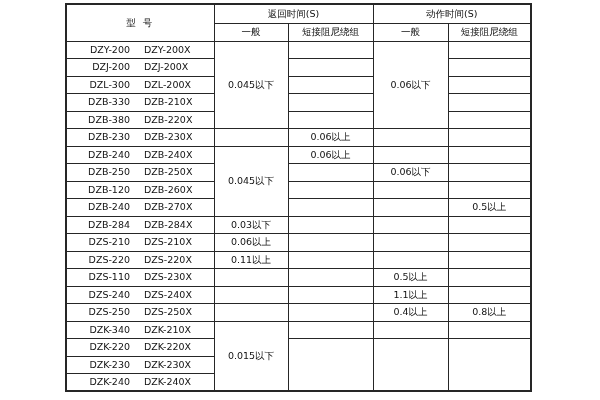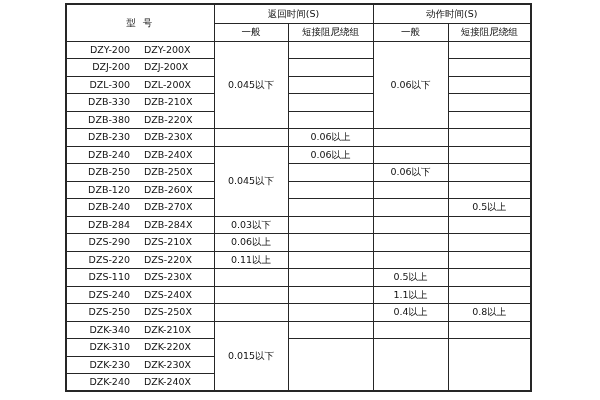--- a/index.html
+++ b/index.html
@@ -119,21 +119,21 @@
           <td rowspan="1">0.5以上</td>
         </tr>
         <tr>
           <td class="model"><span>DZB-284</span><span>DZB-284X</span></td>
           <td rowspan="1">0.03以下</td>
           <td rowspan="1"></td>
           <td rowspan="1"></td>
           <td rowspan="1"></td>
         </tr>
         <tr>
-          <td class="model"><span>DZS-290</span><span>DZS-210X</span></td>
+          <td class="model"><span>DZS-210</span><span>DZS-210X</span></td>
           <td rowspan="1">0.06以上</td>
           <td rowspan="1"></td>
           <td rowspan="1"></td>
           <td rowspan="1"></td>
         </tr>
         <tr>
           <td class="model"><span>DZS-220</span><span>DZS-220X</span></td>
           <td rowspan="1">0.11以上</td>
           <td rowspan="1"></td>
           <td rowspan="1"></td>
@@ -161,21 +161,21 @@
           <td rowspan="1">0.8以上</td>
         </tr>
         <tr>
           <td class="model"><span>DZK-340</span><span>DZK-210X</span></td>
           <td rowspan="4">0.015以下</td>
           <td rowspan="1"></td>
           <td rowspan="1"></td>
           <td rowspan="1"></td>
         </tr>
         <tr>
-          <td class="model"><span>DZK-310</span><span>DZK-220X</span></td>
+          <td class="model"><span>DZK-220</span><span>DZK-220X</span></td>
           <td rowspan="3"></td>
           <td rowspan="3"></td>
           <td rowspan="3"></td>
         </tr>
         <tr>
           <td class="model"><span>DZK-230</span><span>DZK-230X</span></td>
         </tr>
         <tr>
           <td class="model"><span>DZK-240</span><span>DZK-240X</span></td>
         </tr>

